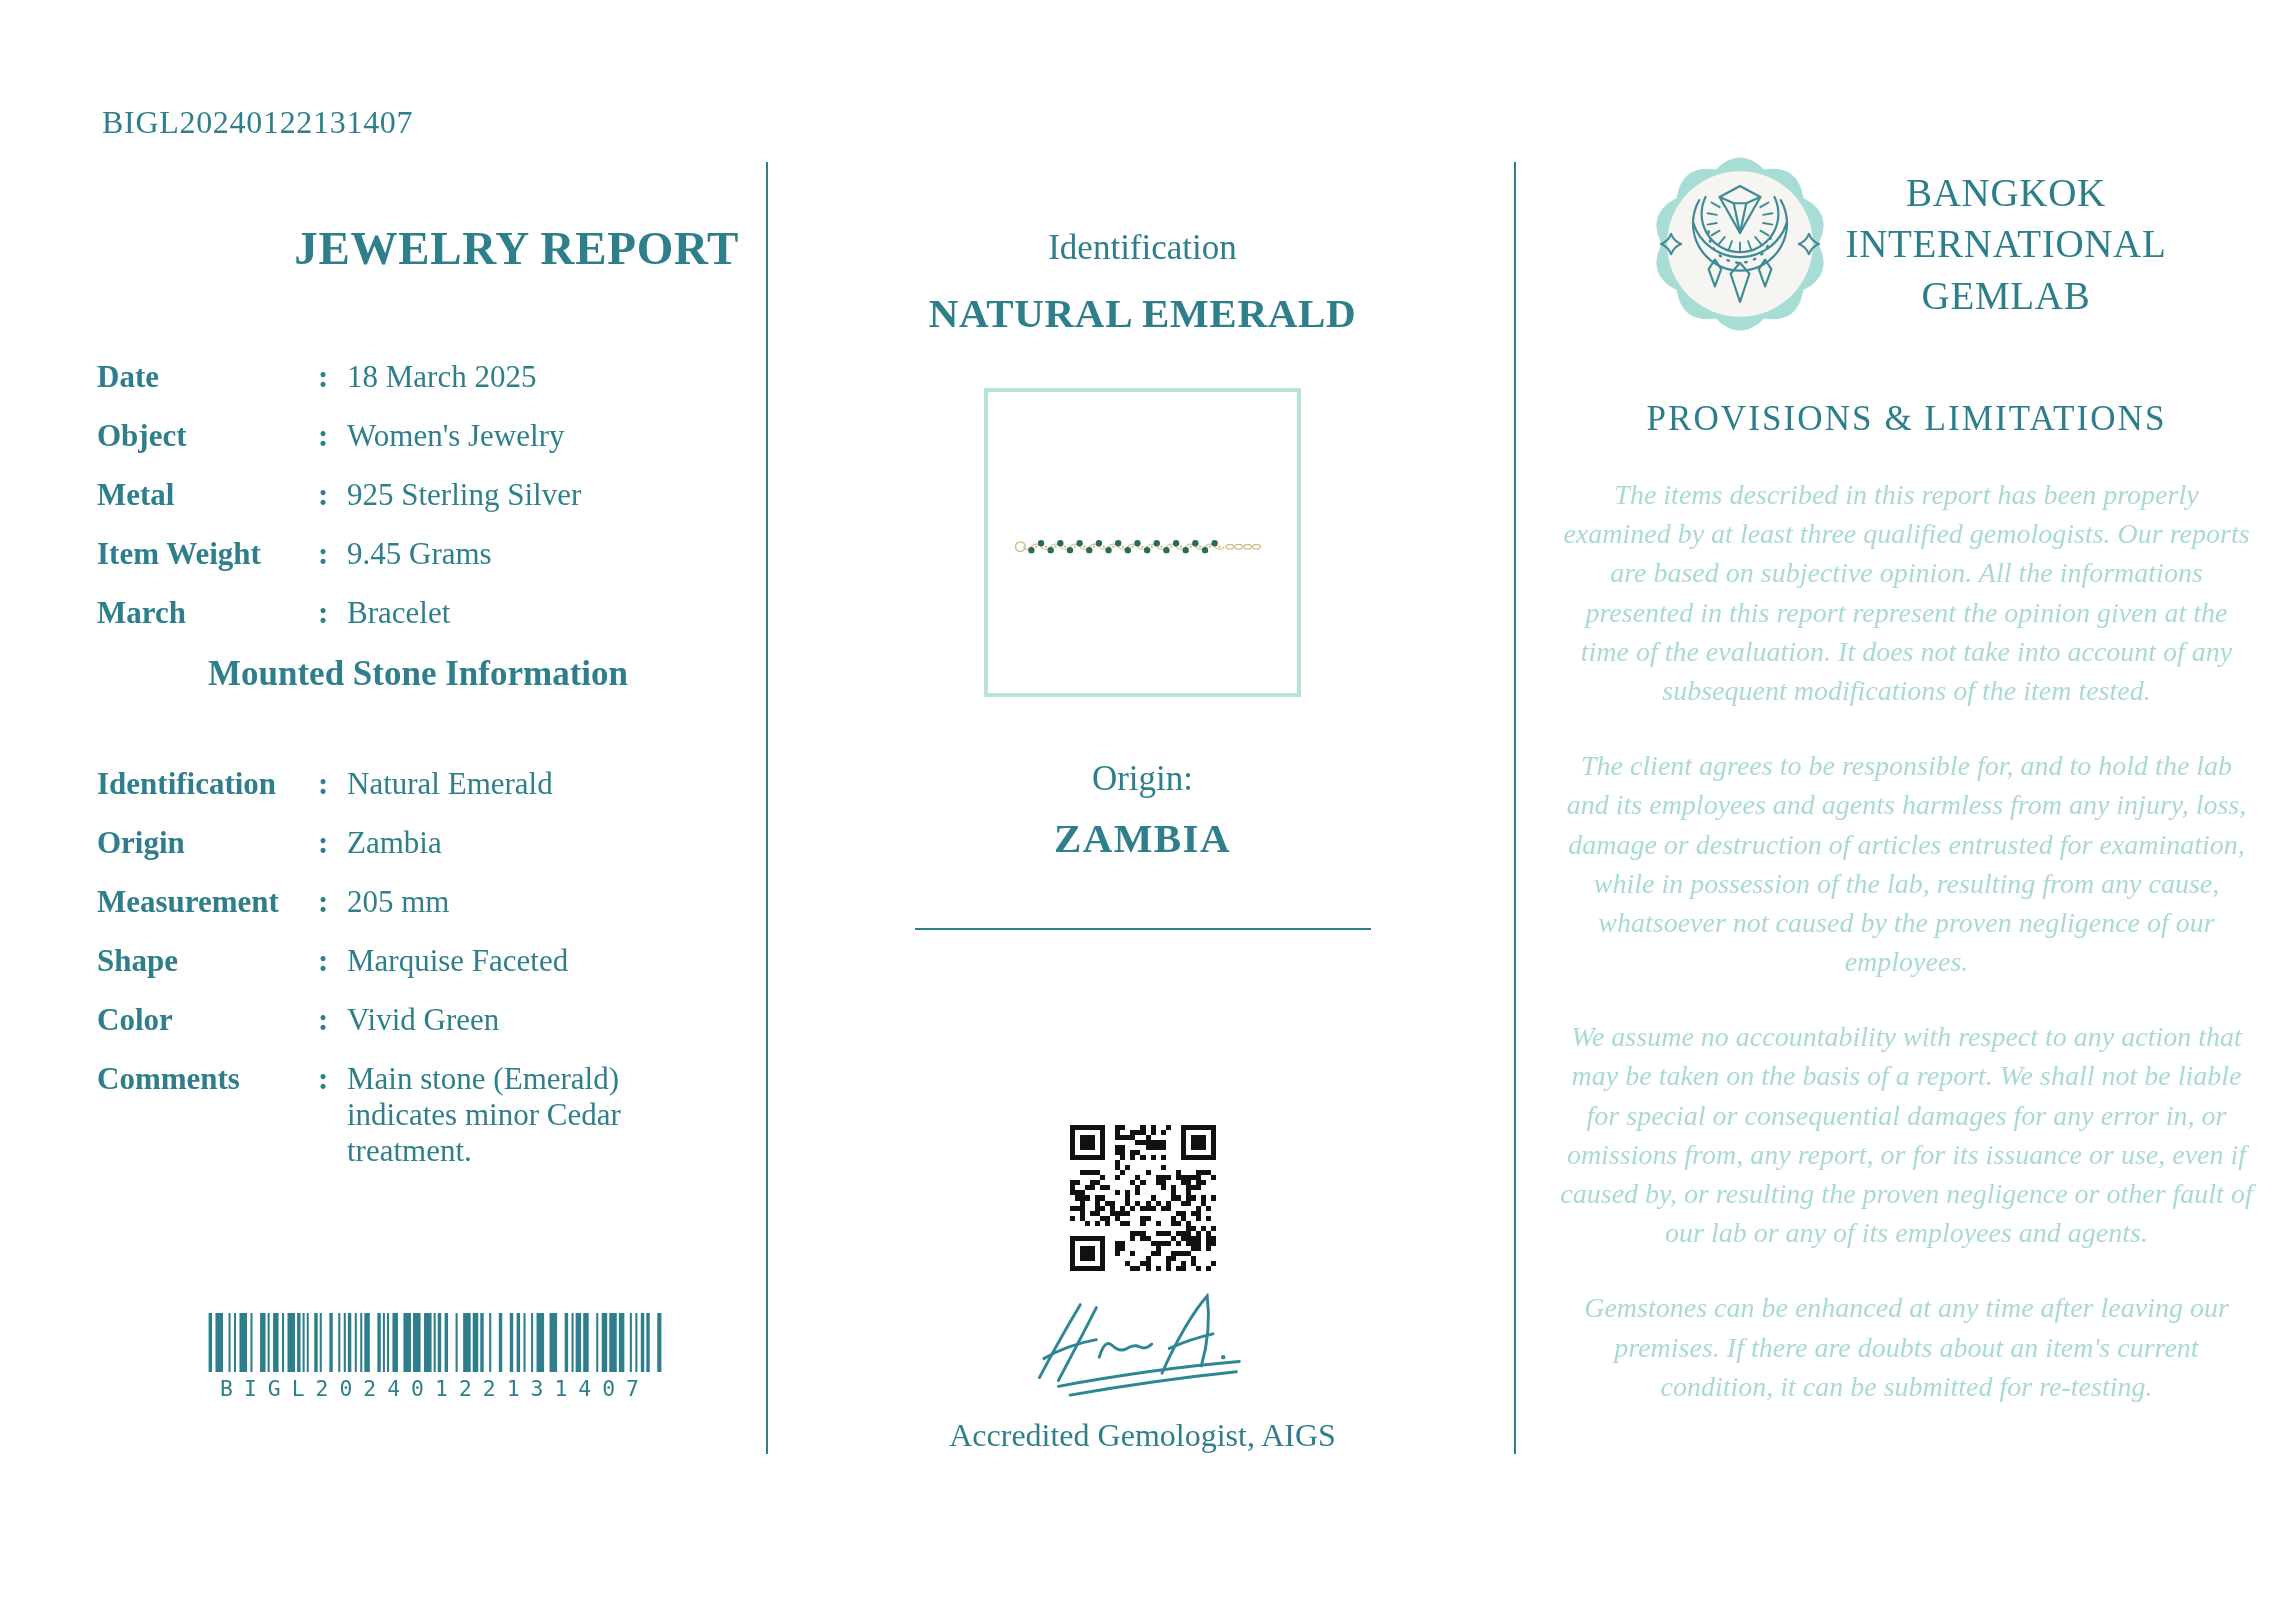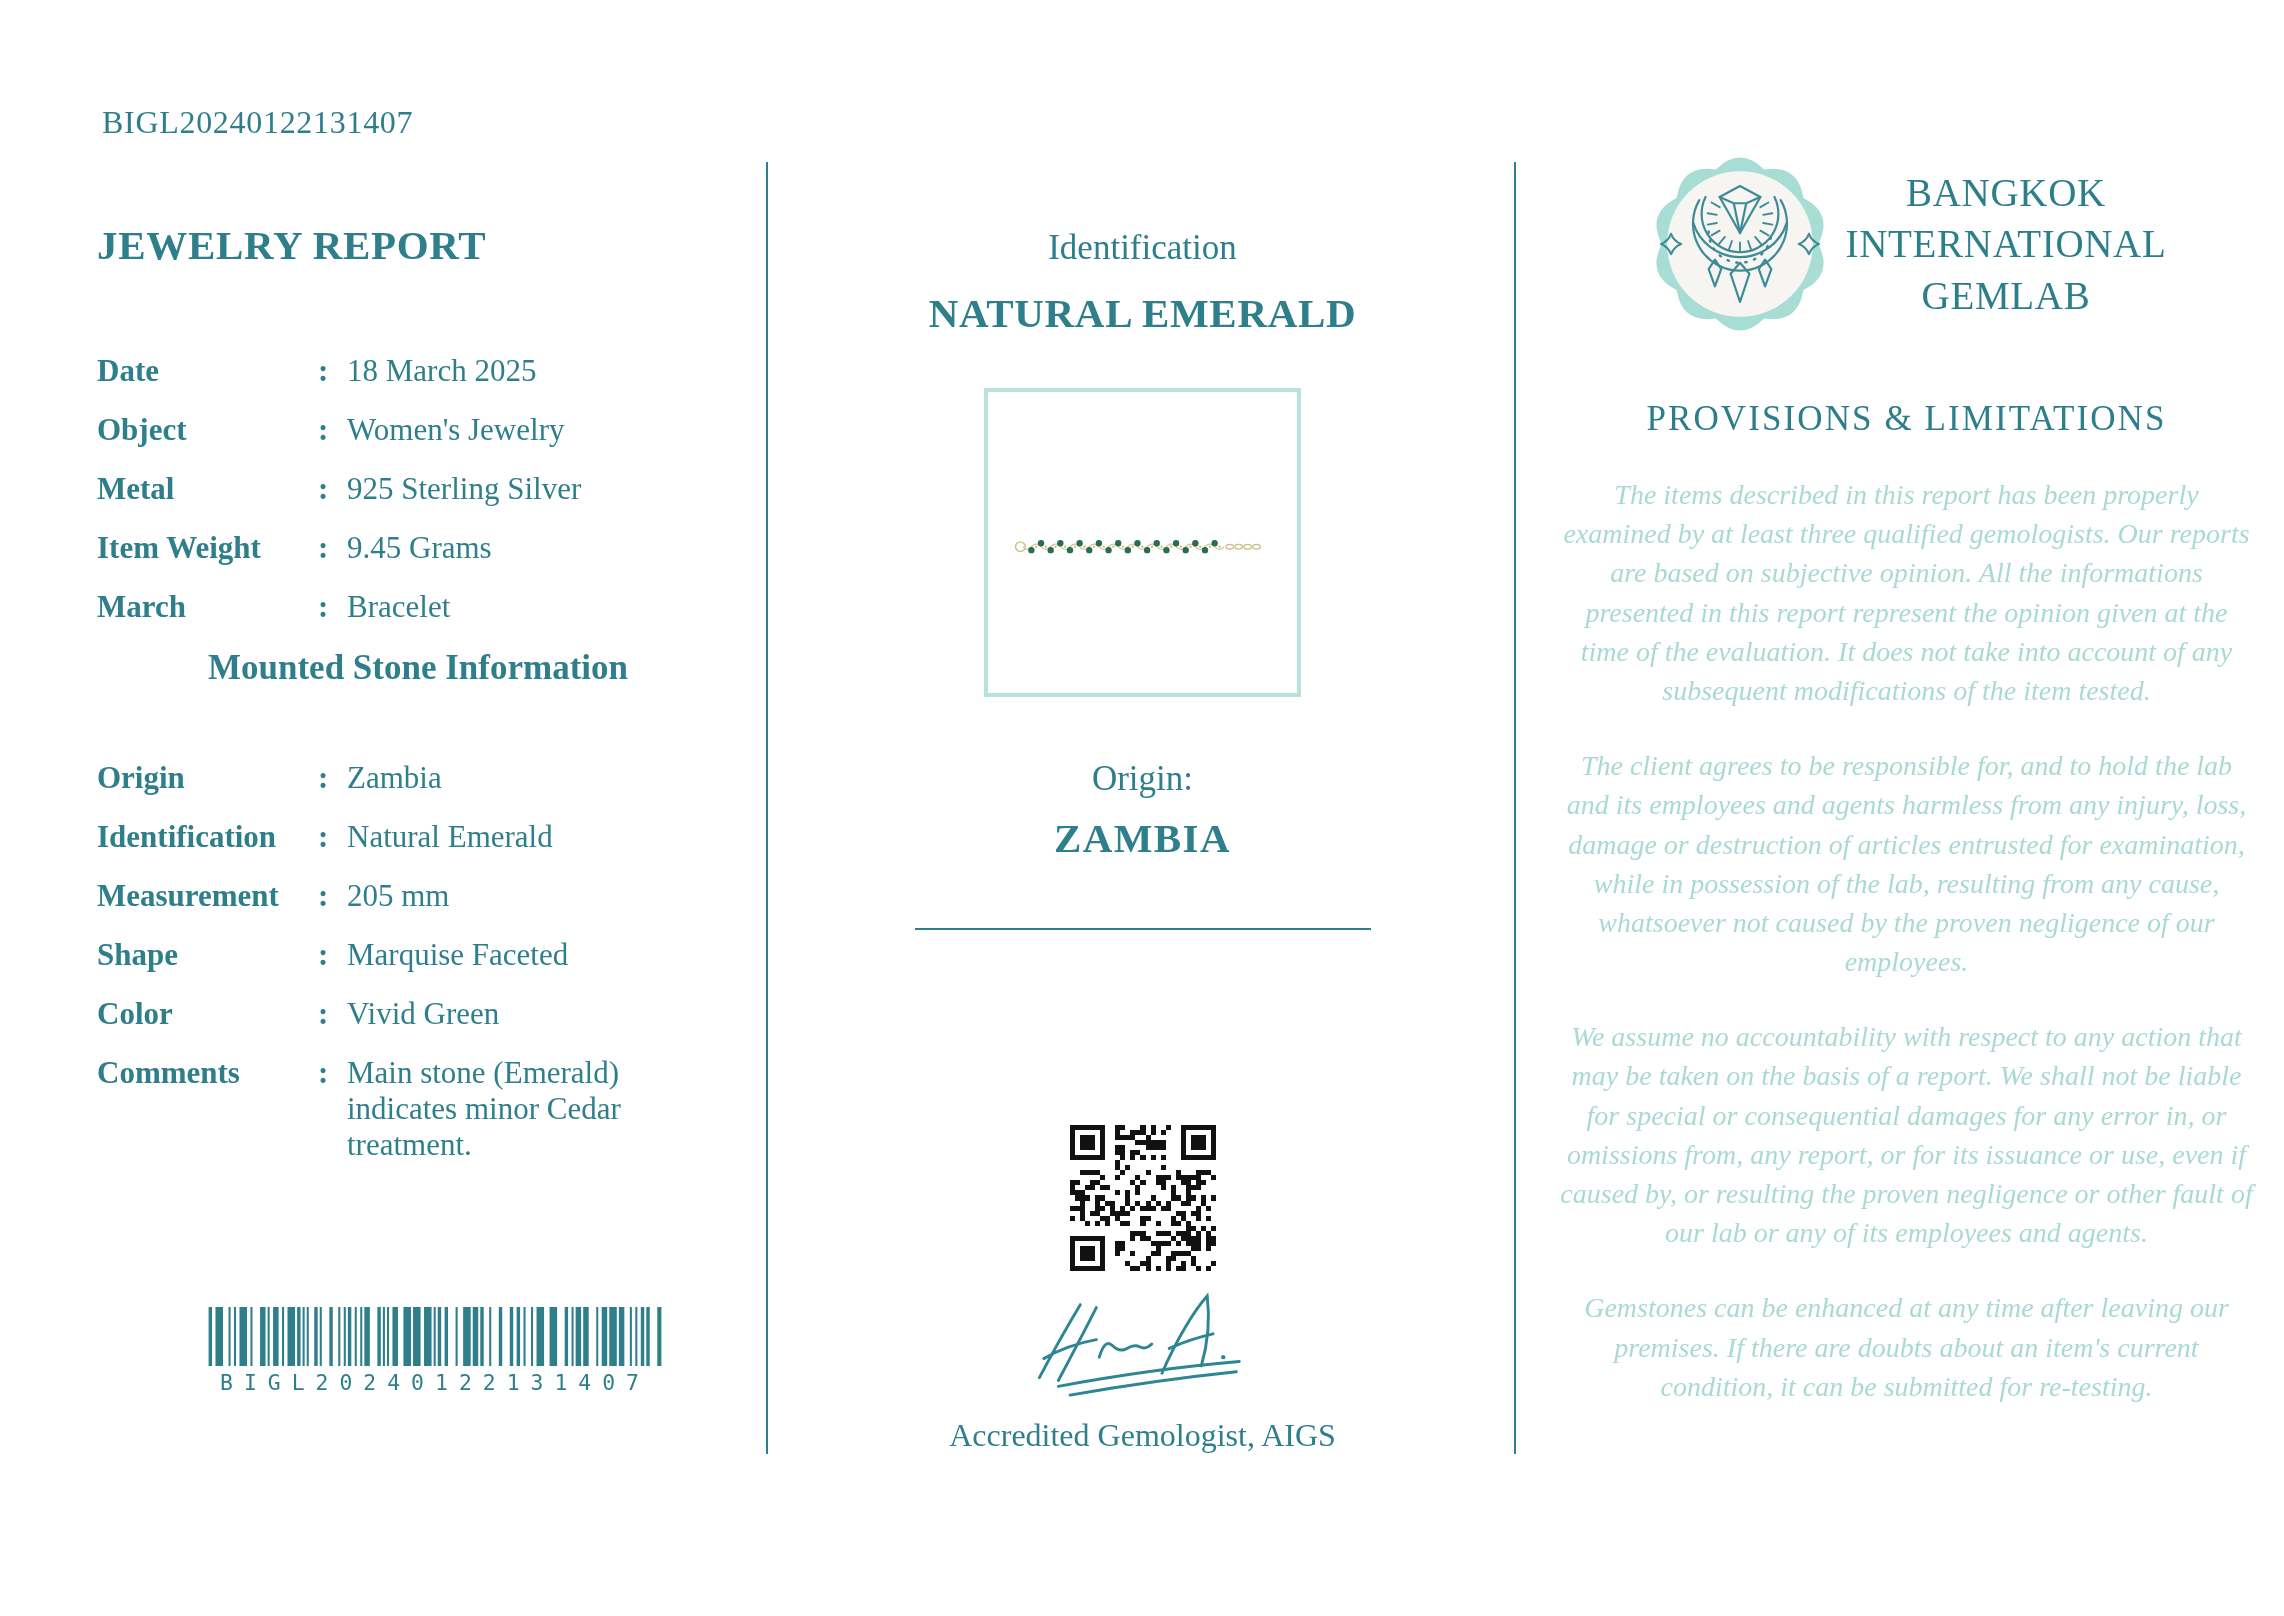--- a/index.html
+++ b/index.html
@@ -7,21 +7,21 @@
   .page{position:relative;width:2284px;height:1617px;background:#ffffff;overflow:hidden;padding-left:8px;}
 
   .report-id{position:absolute;left:102px;top:104px;font-size:32px;color:#2e7f8b;letter-spacing:0.7px;}
 
   .divider{position:absolute;width:2.1px;background:#2e7f8b;}
   .divider-1{left:766px;top:162px;height:1292px;}
   .divider-2{left:1514px;top:162px;height:1292px;}
 
   
   .col-left{position:absolute;left:97px;top:207px;width:642px;color:#2e7f8b;}
-  .col-left h1{margin:14px 0 84px 0;text-align:left;font-size:41px;font-weight:700;letter-spacing:0.7px;color:#2e7f8b;}
+  .col-left h1{margin:14px 0 84px 0;text-align:right;font-size:47px;font-weight:700;letter-spacing:0.7px;color:#2e7f8b;}
   .row{margin-bottom:23px;line-height:36px;font-size:31px;}
   .lbl{display:inline-block;width:221px;font-weight:700;vertical-align:top;}
   .colon{display:inline-block;width:29px;font-weight:700;vertical-align:top;}
   .val{display:inline-block;width:331px;vertical-align:top;}
   .stone-title{margin:8.3px 0 72px 0;text-align:center;font-size:35px;font-weight:700;color:#2e7f8b;}
   .barcode{margin:144px 0 0 110px;width:456px;text-align:center;}
   .barcode svg{display:block;}
   .barcode-text{margin-top:4.1px;font-family:"DejaVu Sans Mono","Liberation Mono",monospace;font-size:21.4px;letter-spacing:11px;color:#2e7f8b;white-space:nowrap;}
 
   
@@ -69,24 +69,24 @@
     <div class="row">
       <span class="lbl">Item Weight</span><span class="colon">:</span><span class="val">9.45 Grams</span>
     </div>
     <div class="row">
       <span class="lbl">March</span><span class="colon">:</span><span class="val">Bracelet</span>
     </div>
 
     <div class="stone-title">Mounted Stone Information</div>
 
     <div class="row">
+      <span class="lbl">Identification</span><span class="colon">:</span><span class="val">Natural Emerald</span>
+    </div>
+    <div class="row">
       <span class="lbl">Origin</span><span class="colon">:</span><span class="val">Zambia</span>
-    </div>
-    <div class="row">
-      <span class="lbl">Identification</span><span class="colon">:</span><span class="val">Natural Emerald</span>
     </div>
     <div class="row">
       <span class="lbl">Measurement</span><span class="colon">:</span><span class="val">205 mm</span>
     </div>
     <div class="row">
       <span class="lbl">Shape</span><span class="colon">:</span><span class="val">Marquise Faceted</span>
     </div>
     <div class="row">
       <span class="lbl">Color</span><span class="colon">:</span><span class="val">Vivid Green</span>
     </div>

